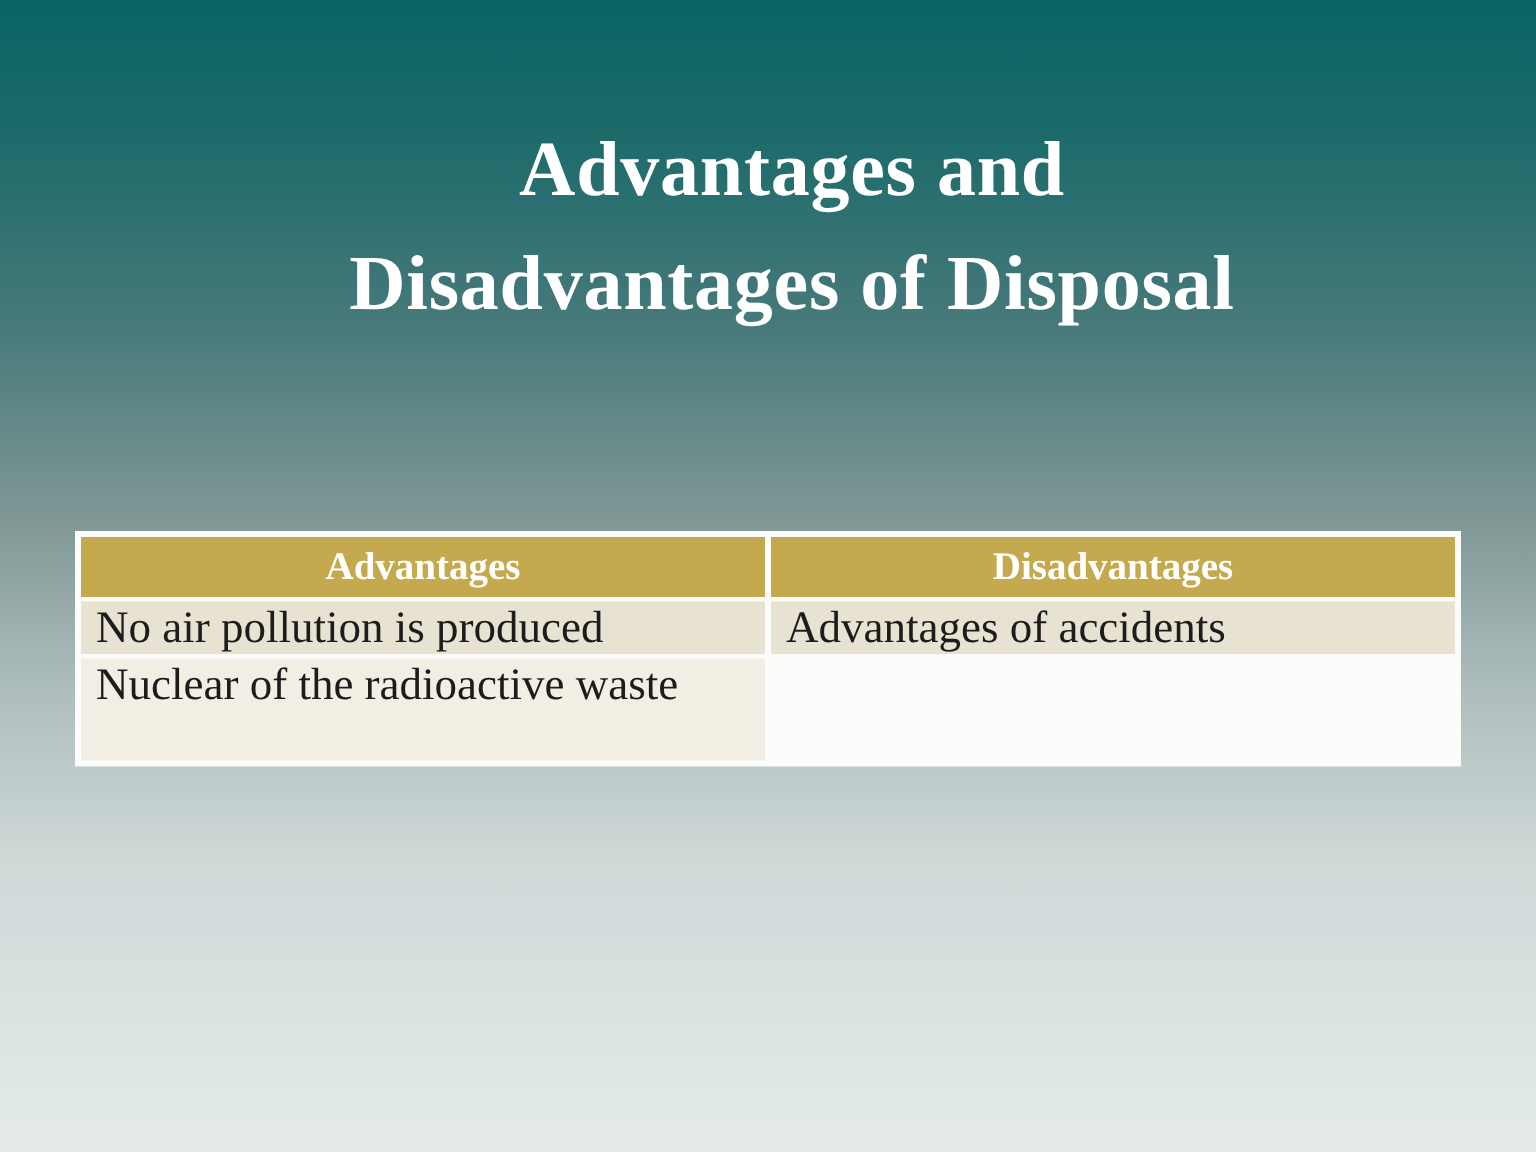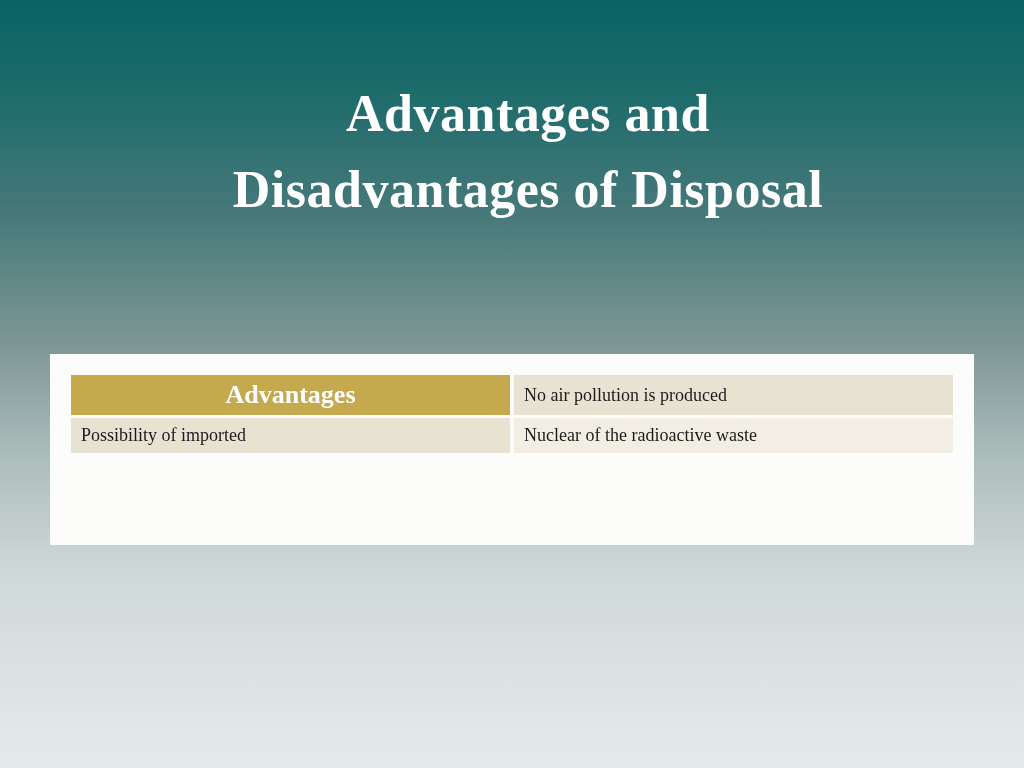--- a/index.html
+++ b/index.html
@@ -40,39 +40,39 @@
   .title .line {
     display: block;
   }
   .nuclear-table {
     position: absolute;
     left: 50px;
     top: 354px;
     width: 924px;
     box-sizing: border-box;
     background: #FCFCFA;
-    padding: 21px;
+    padding: 4px;
     display: grid;
     grid-template-columns: 1fr 1fr;
     grid-template-rows: 40px 35px 68px;
     column-gap: 4px;
     row-gap: 3px;
   }
   .th {
     background: var(--header-bg, #C5A94F);
     color: var(--header-text, #FFFFFF);
     font-weight: bold;
     font-size: 26px;
     display: flex;
     align-items: center;
     justify-content: center;
   }
   .td {
     color: var(--body-text, #1C1C1C);
-    font-size: 18px;
+    font-size: 30px;
     line-height: 33px;
     padding: 1px 10px 0 10px;
     box-sizing: border-box;
     display: flex;
     align-items: flex-start;
     text-align: center;
   }
   .td.center-v {
     align-items: center;
     padding-top: 0;
@@ -89,20 +89,21 @@
 
 <div class="slide">
 
   <h1 class="title" style="margin:16px; font-size:52px;">
     <span class="line">Advantages and</span>
     <span class="line">Disadvantages of Disposal</span>
   </h1>
 
   <div class="nuclear-table" role="table">
     <div class="th" role="columnheader">Advantages</div>
+    <div class="th" role="columnheader">Disadvantages</div>
 
     <div class="td row-odd center-v" role="cell">No air pollution is produced</div>
-    <div class="td row-odd center-v" role="cell">Possibility of imported</div>
+    <div class="td row-odd center-v" role="cell">Advantages of accidents</div>
 
     <div class="td row-even" role="cell">Nuclear of the radioactive waste</div>
   </div>
 
 </div>
 
 </body></html>

